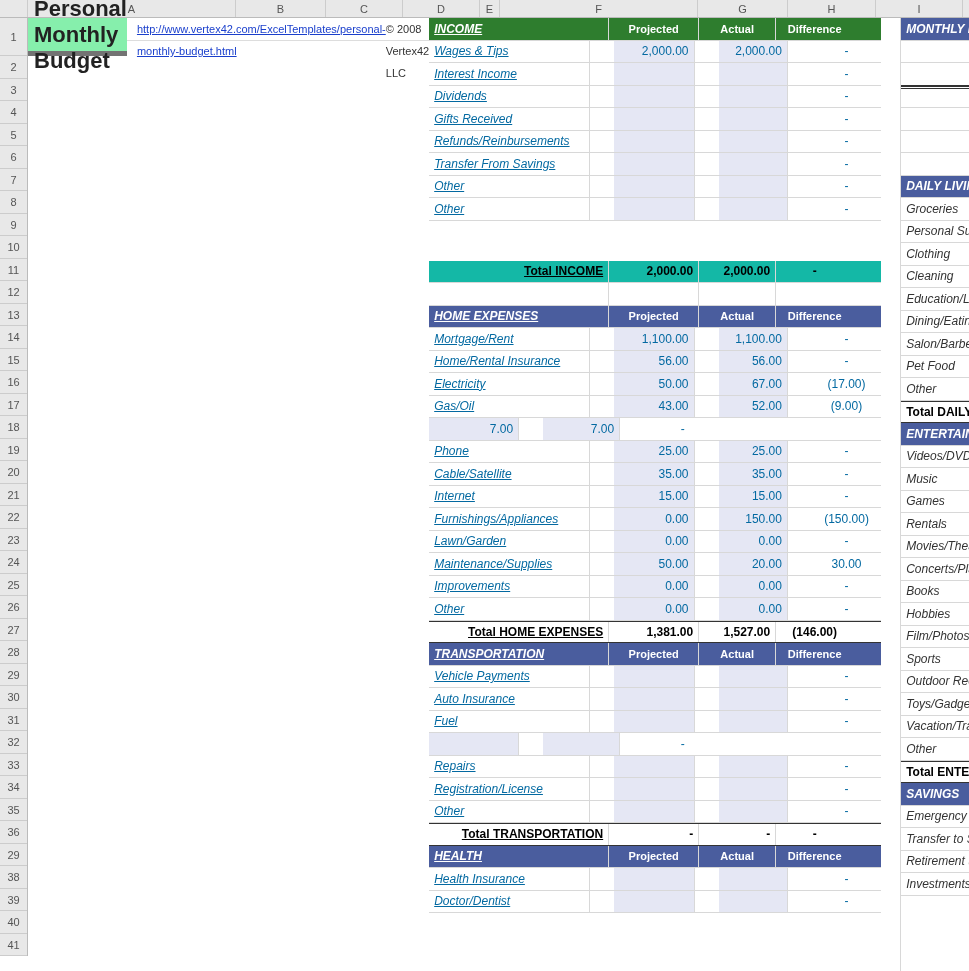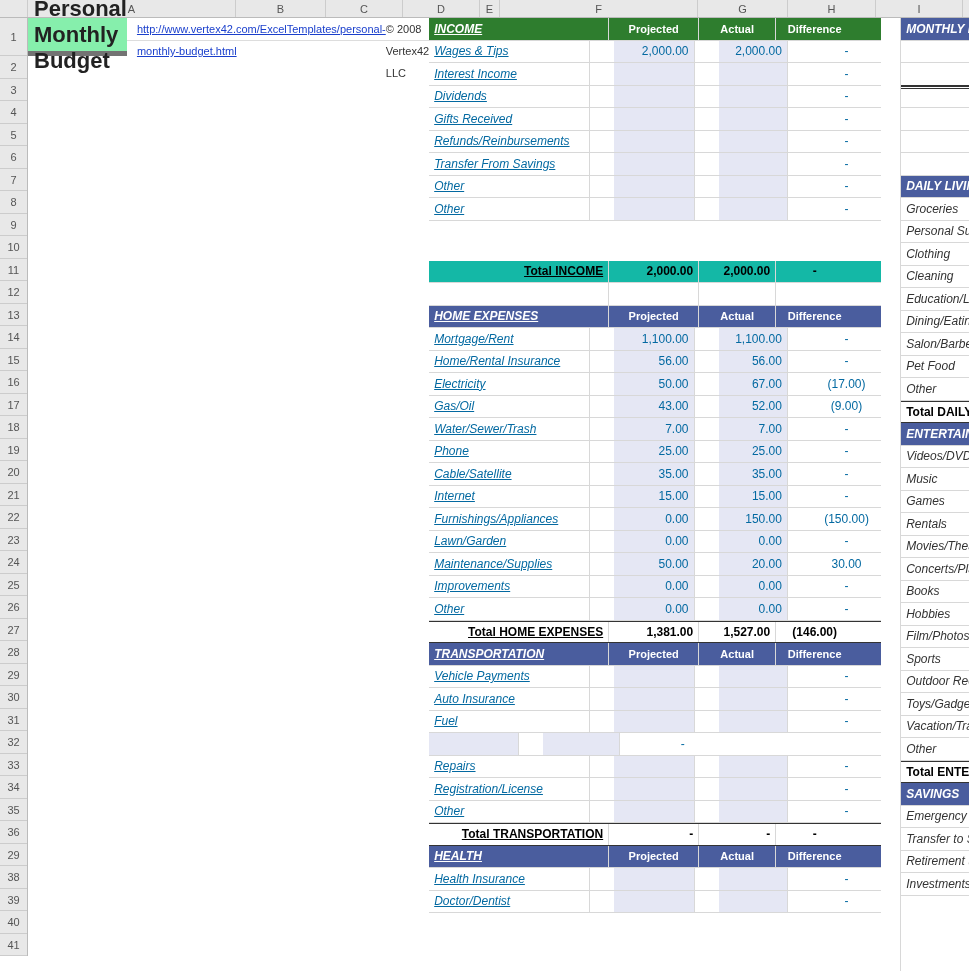--- a/index.html
+++ b/index.html
@@ -286,21 +286,20 @@
      <div class="cell c-c">67.00</div>
      <div class="cell c-d">(17.00)</div>
    </div>
           <div class="row data">
      <div class="cell c-a">Gas/Oil</div>
      <div class="cell c-b">43.00</div>
      <div class="cell c-c">52.00</div>
      <div class="cell c-d">(9.00)</div>
    </div>
           <div class="row data">
-     <div class="cell c-a">Water/Sewer/Trash</div>
      <div class="cell c-b">7.00</div>
      <div class="cell c-c">7.00</div>
      <div class="cell c-d">-</div>
    </div>
           <div class="row data">
      <div class="cell c-a">Phone</div>
      <div class="cell c-b">25.00</div>
      <div class="cell c-c">25.00</div>
      <div class="cell c-d">-</div>
    </div>

